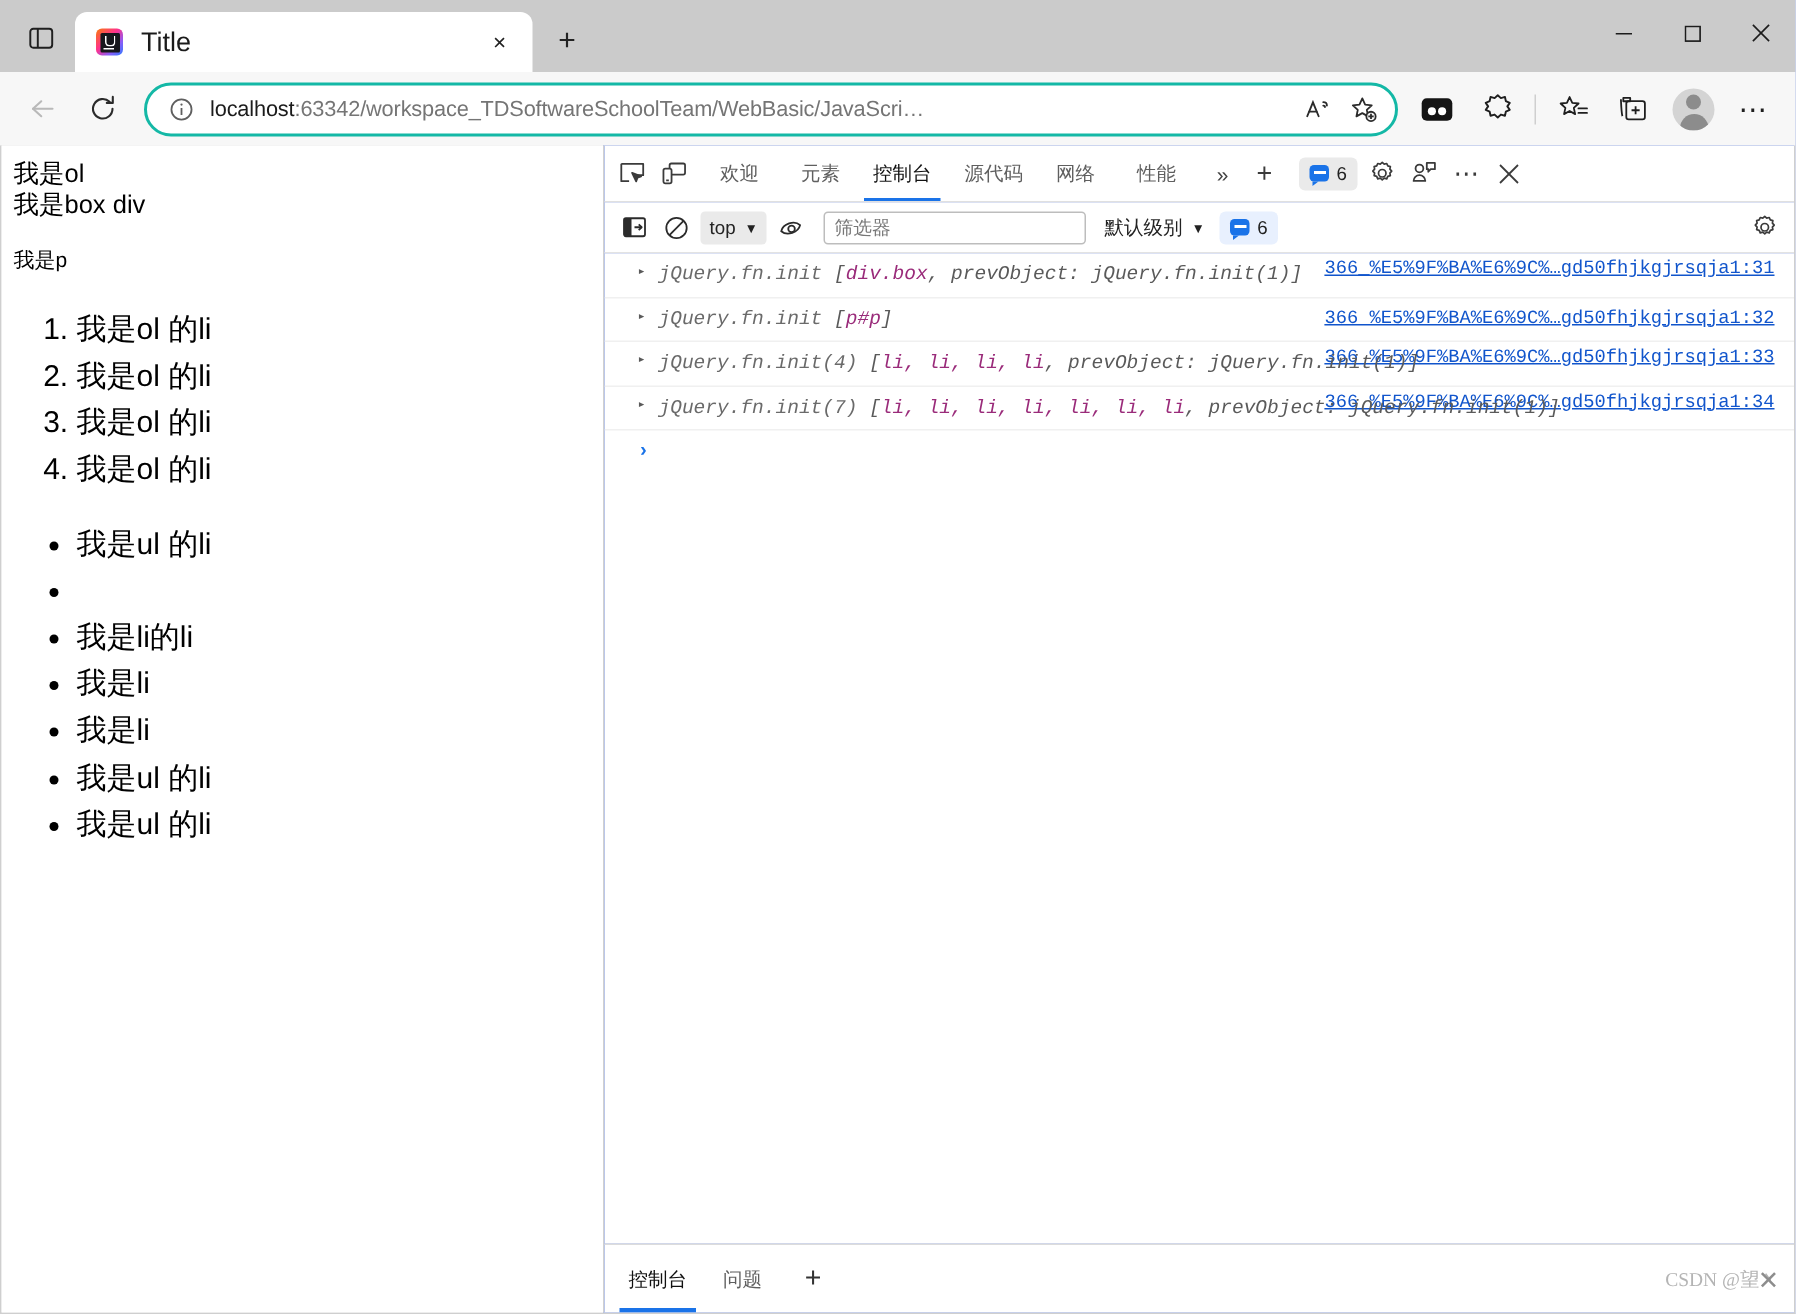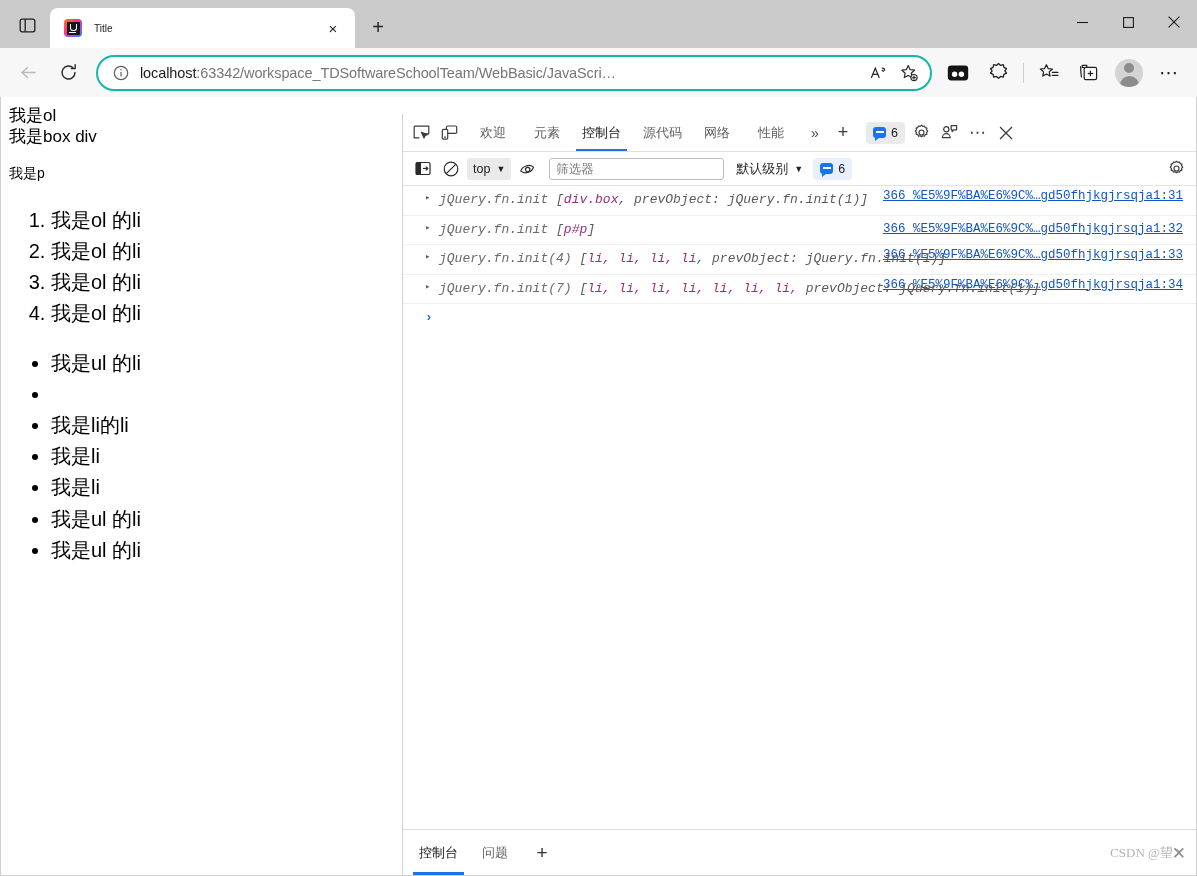--- a/index.html
+++ b/index.html
@@ -64,21 +64,21 @@
     width: 5px; height: 6px;
     border: 1.2px solid #fff; border-top: none;
     border-radius: 0 0 3px 3px;
   }
   .tab-favicon i:before {
     content: "";
     position: absolute; left: 2.5px; bottom: 1.5px;
     width: 7px; height: 1.4px; background: #fff;
   }
   .tab-title {
-    font-size: 10px; color: #1b1b1b;
+    font-size: 18px; color: #1b1b1b;
     flex: 1; white-space: nowrap; overflow: hidden;
   }
   .tab-close {
     width: 24px; height: 24px;
     display: flex; align-items: center; justify-content: center;
     border-radius: 4px; color: #222; font-size: 15px;
   }
   #new-tab-btn {
     width: 30px; height: 30px;
     margin: 0 0 6px 8px;
@@ -196,21 +196,20 @@
   #page li { font-size: 20px; line-height: 1.56; }
   #page ul li { line-height: 1.56; }
 
   
   #devtools {
     flex: 1;
     display: flex; flex-direction: column;
     background: #1d4ed8;
     border-left: 1px solid #d0d0d0;
     min-width: 0;
-    margin-top: 17px;
   }
   #dt-tabbar {
     height: 38px;
     display: flex; align-items: center;
     background: #ffffff;
     border-bottom: 1px solid #e0e0e0;
     padding: 0 4px;
     flex: 0 0 38px;
   }
   .dt-icobtn {

